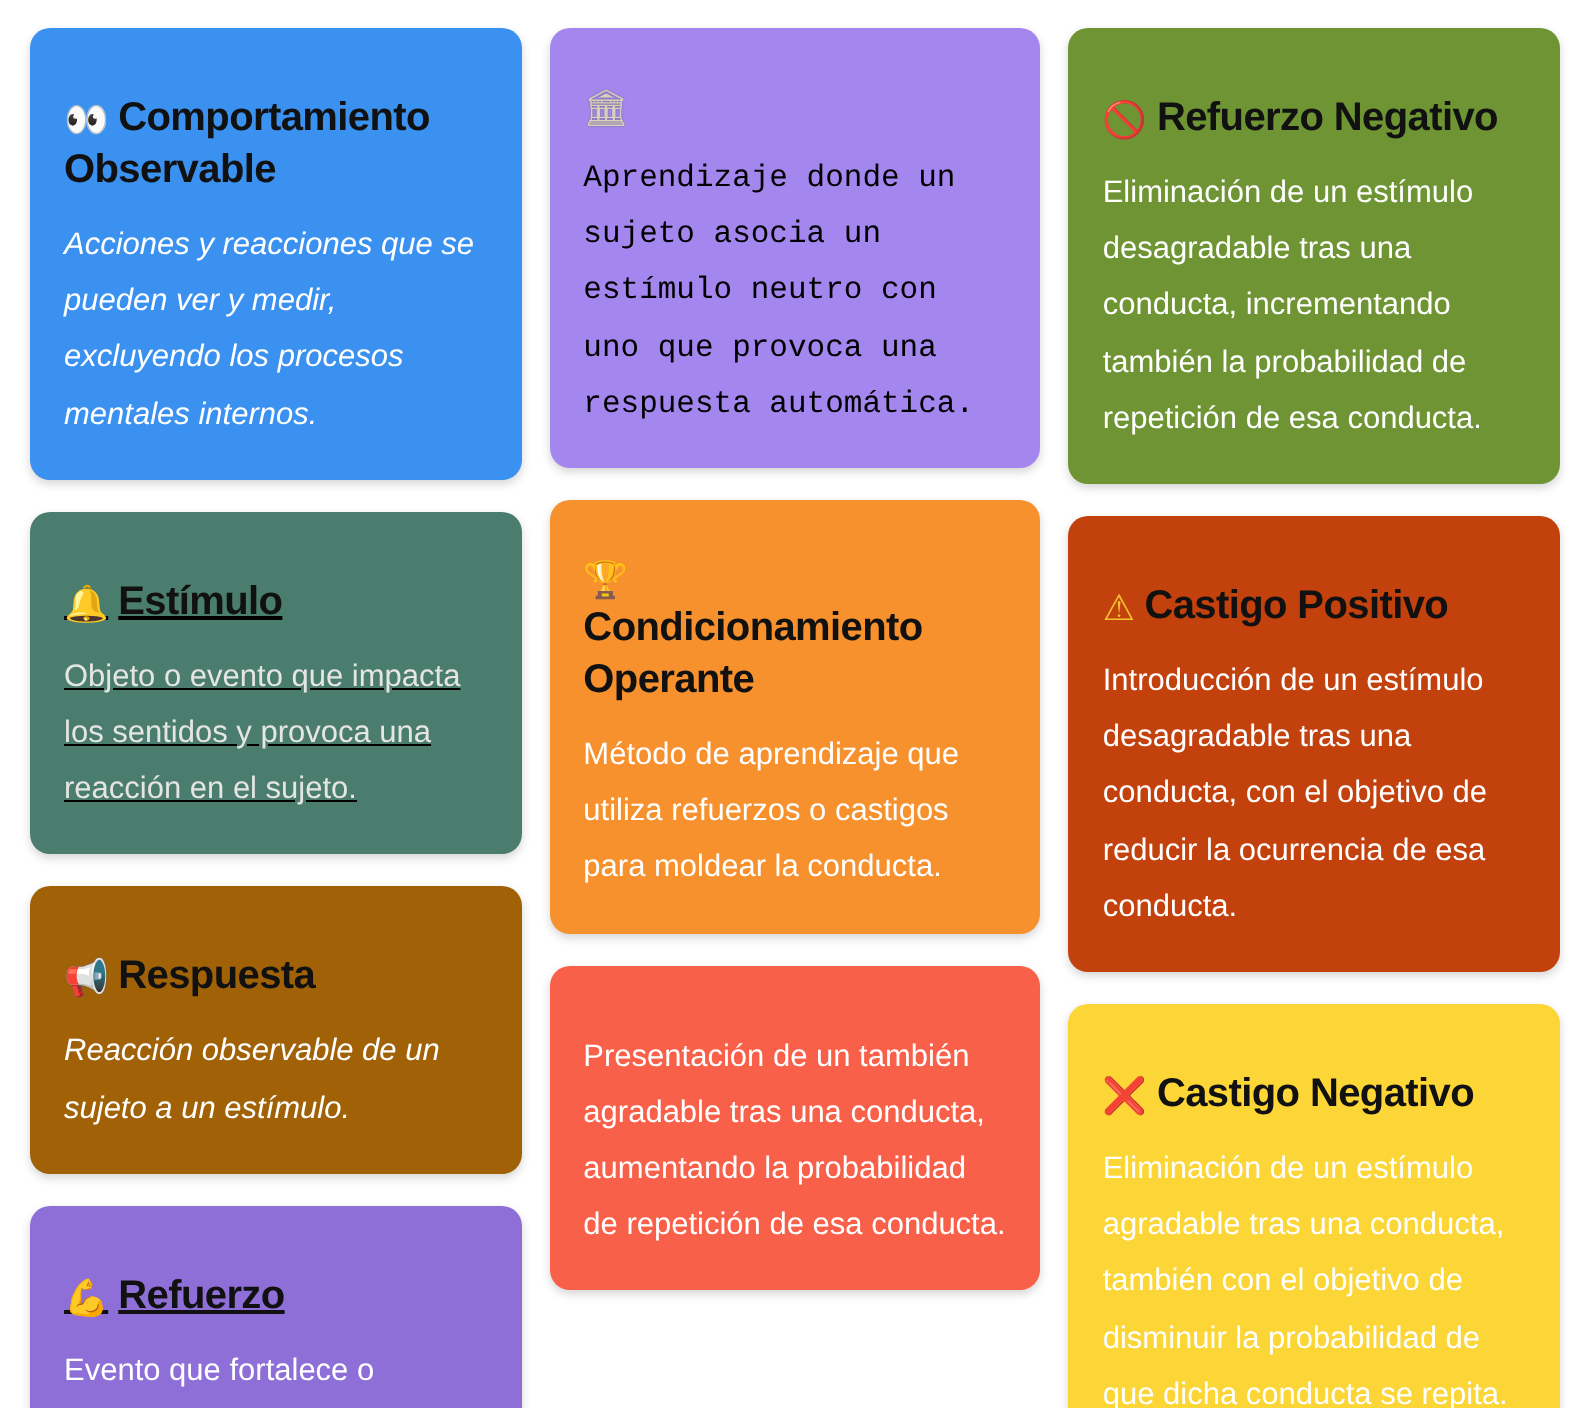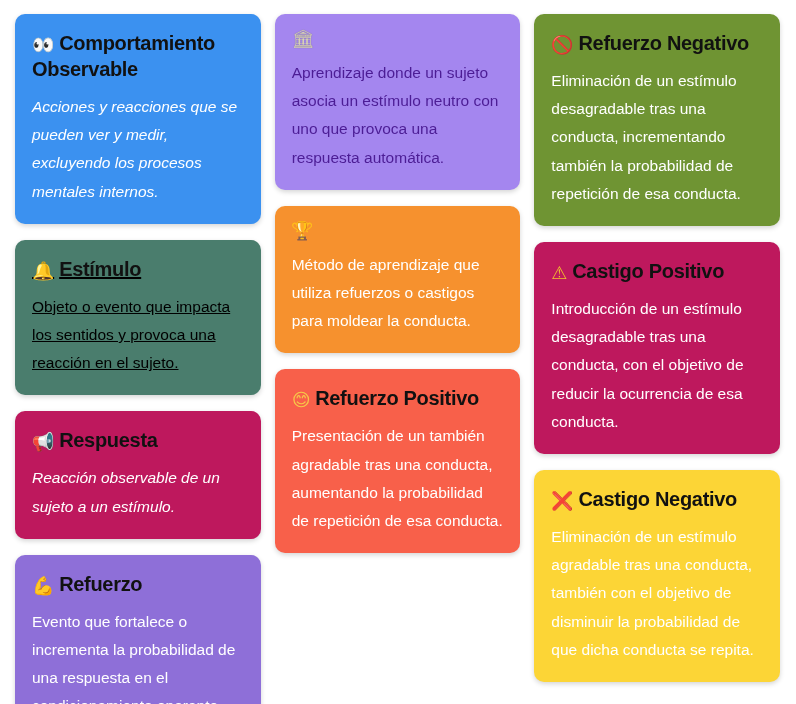--- a/index.html
+++ b/index.html
@@ -30,21 +30,21 @@
     flex-direction: column;
     gap: 16px;
   }
   .col-1 { width: 246px; }
   .col-2 { width: 246px; }
   .col-3 { width: 246px; }
 
   .card {
     box-sizing: border-box;
     border-radius: 10px;
-    padding: 16px 17px 18px 17px;
+    padding: 32px 17px 18px 17px;
     box-shadow: 0 2px 5px rgba(0,0,0,0.17);
     overflow: hidden;
   }
 
   .card-title {
     margin: 0 0 11px 0;
     font-size: 20px;
     line-height: 1.3;
     font-weight: 700;
     letter-spacing: -0.3px;
@@ -86,51 +86,50 @@
 <body>
 
 <div id="board" style="background: rgb(255, 255, 255);">
     <div class="column col-1">
       <div class="card" style="background: rgb(59, 145, 240);">
         <h2 class="card-title" style="color: rgb(17, 17, 17);"><span class="card-icon ico-eyes">👀</span><span>Comportamiento Observable</span></h2>
         <p class="card-body" style="color: rgb(255, 255, 255); font-style: italic;">Acciones y reacciones que se pueden ver y medir, excluyendo los procesos mentales internos.</p>
       </div>
       <div class="card" style="background: rgb(74, 125, 109); text-decoration: underline;">
         <h2 class="card-title" style="color: rgb(17, 17, 17);"><span class="card-icon ico-bell">🔔</span><span>Estímulo</span></h2>
-        <p class="card-body" style="color: #000000;">Objeto o evento que impacta los sentidos y provoca una reacción en el sujeto.</p>
+        <p class="card-body" style="color: #e5e5e5;">Objeto o evento que impacta los sentidos y provoca una reacción en el sujeto.</p>
       </div>
-      <div class="card" style="background: #be185d;">
+      <div class="card" style="background: #a16207;">
         <h2 class="card-title" style="color: rgb(17, 17, 17);"><span class="card-icon ico-speaker">📢</span><span>Respuesta</span></h2>
         <p class="card-body" style="color: rgb(255, 255, 255); font-style: italic;">Reacción observable de un sujeto a un estímulo.</p>
       </div>
       <div class="card" style="background: rgb(142, 111, 216);">
-        <h2 class="card-title" style="color: rgb(17, 17, 17);"><span class="card-icon ico-muscle">💪</span><span>Refuerzo</span></h2>
+        <h2 class="card-title" style="color: rgb(17, 17, 17); text-decoration: underline;"><span class="card-icon ico-muscle">💪</span><span>Refuerzo</span></h2>
         <p class="card-body" style="color: rgb(255, 255, 255);">Evento que fortalece o incrementa la probabilidad de una respuesta en el condicionamiento operante.</p>
       </div>
     </div>
     <div class="column col-2">
       <div class="card" style="background: rgb(164, 134, 239);">
         <h2 class="card-title" style="color: rgb(17, 17, 17);"><span class="card-icon ico-bank" style="display: block;">🏛</span></h2>
-        <p class="card-body" style="color: #4c1d95;">Aprendizaje donde un sujeto asocia un estímulo neutro con uno que provoca una respuesta automática.</p>
+        <p class="card-body" style="color: #000000; font-family: Liberation Mono, monospace;">Aprendizaje donde un sujeto asocia un estímulo neutro con uno que provoca una respuesta automática.</p>
       </div>
       <div class="card" style="background: rgb(246, 145, 46);">
-        <h2 class="card-title" style="color: rgb(17, 17, 17);"><span class="card-icon ico-trophy" style="display: block;">🏆</span></h2>
+        <h2 class="card-title" style="color: rgb(17, 17, 17);"><span class="card-icon ico-trophy" style="display: block;">🏆</span><span>Condicionamiento Operante</span></h2>
         <p class="card-body" style="color: rgb(255, 255, 255);">Método de aprendizaje que utiliza refuerzos o castigos para moldear la conducta.</p>
       </div>
       <div class="card" style="background: rgb(248, 96, 74);">
-        <h2 class="card-title" style="color: rgb(17, 17, 17);"><span class="card-icon ico-smile">😊</span><span>Refuerzo Positivo</span></h2>
         <p class="card-body" style="color: rgb(255, 255, 255);">Presentación de un también agradable tras una conducta, aumentando la probabilidad de repetición de esa conducta.</p>
       </div>
     </div>
     <div class="column col-3">
       <div class="card" style="background: rgb(111, 148, 51);">
         <h2 class="card-title" style="color: rgb(17, 17, 17);"><span class="card-icon ico-ban">🚫</span><span>Refuerzo Negativo</span></h2>
         <p class="card-body" style="color: rgb(255, 255, 255);">Eliminación de un estímulo desagradable tras una conducta, incrementando también la probabilidad de repetición de esa conducta.</p>
       </div>
-      <div class="card" style="background: #be185d;">
+      <div class="card" style="background: #c2410c;">
         <h2 class="card-title" style="color: rgb(17, 17, 17);"><span class="card-icon ico-warn">⚠</span><span>Castigo Positivo</span></h2>
         <p class="card-body" style="color: rgb(255, 255, 255);">Introducción de un estímulo desagradable tras una conducta, con el objetivo de reducir la ocurrencia de esa conducta.</p>
       </div>
       <div class="card" style="background: rgb(252, 213, 54);">
         <h2 class="card-title" style="color: rgb(17, 17, 17);"><span class="card-icon ico-cross">❌</span><span>Castigo Negativo</span></h2>
         <p class="card-body" style="color: rgb(255, 255, 255);">Eliminación de un estímulo agradable tras una conducta, también con el objetivo de disminuir la probabilidad de que dicha conducta se repita.</p>
       </div>
     </div>
   </div>
 

